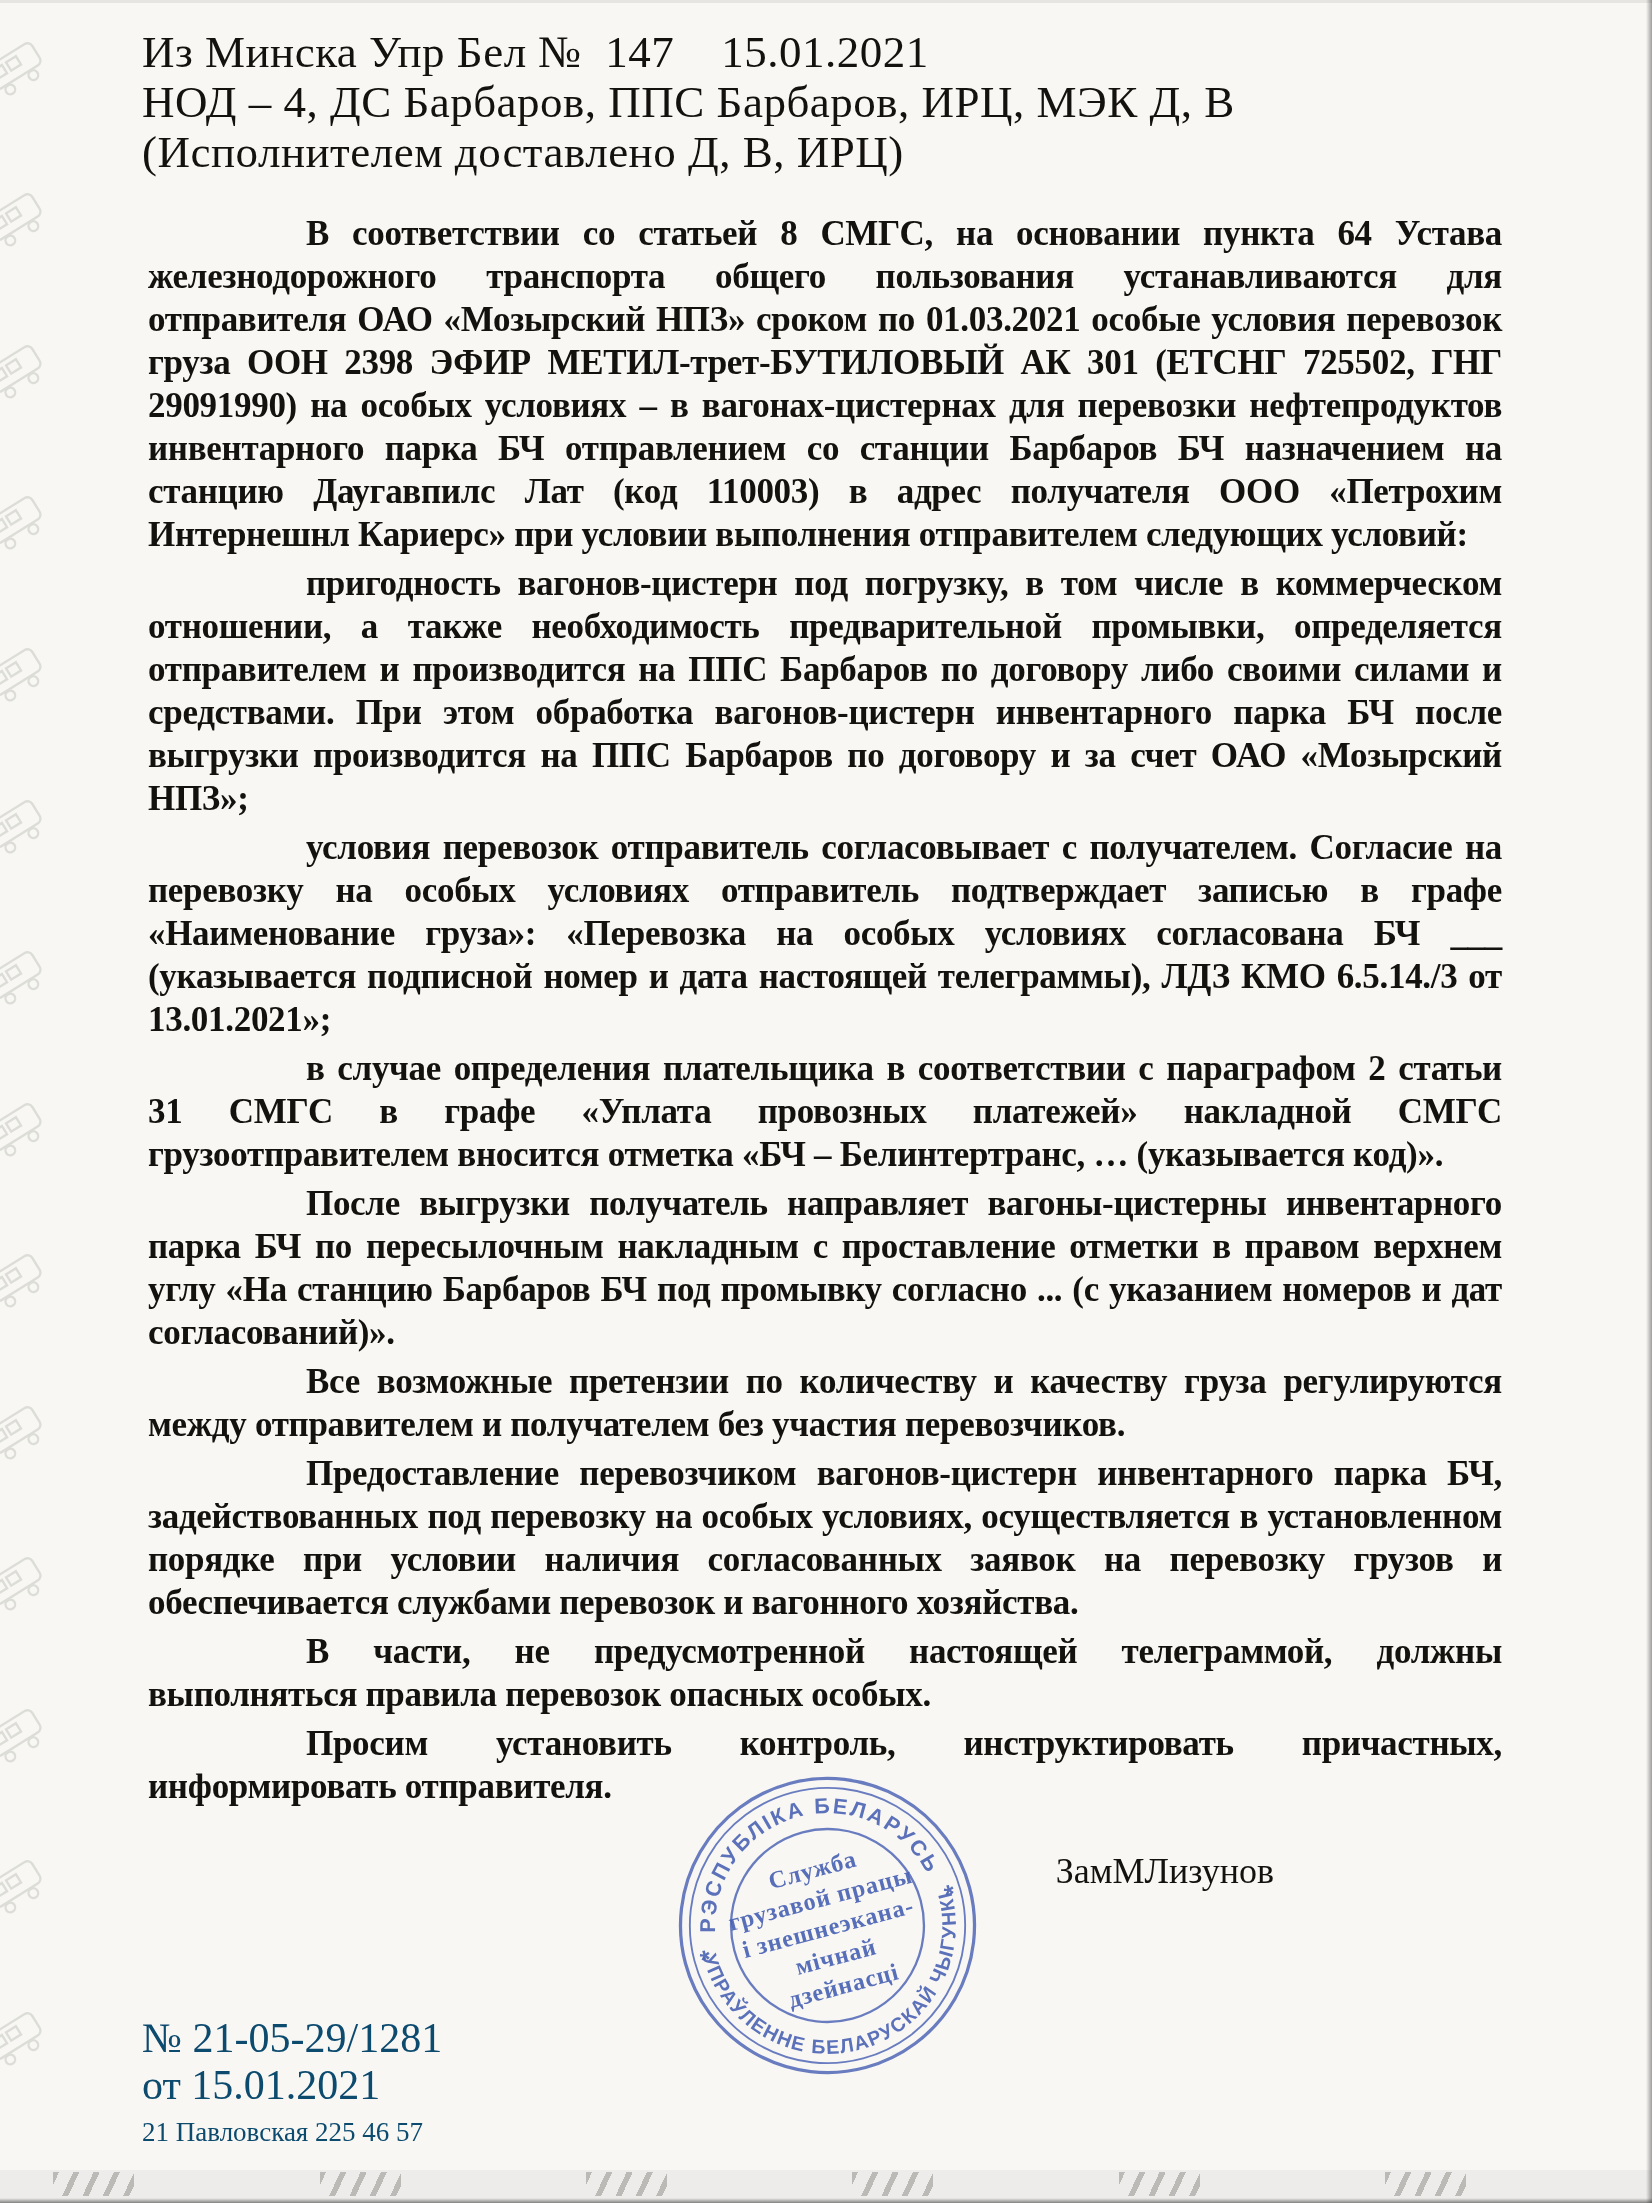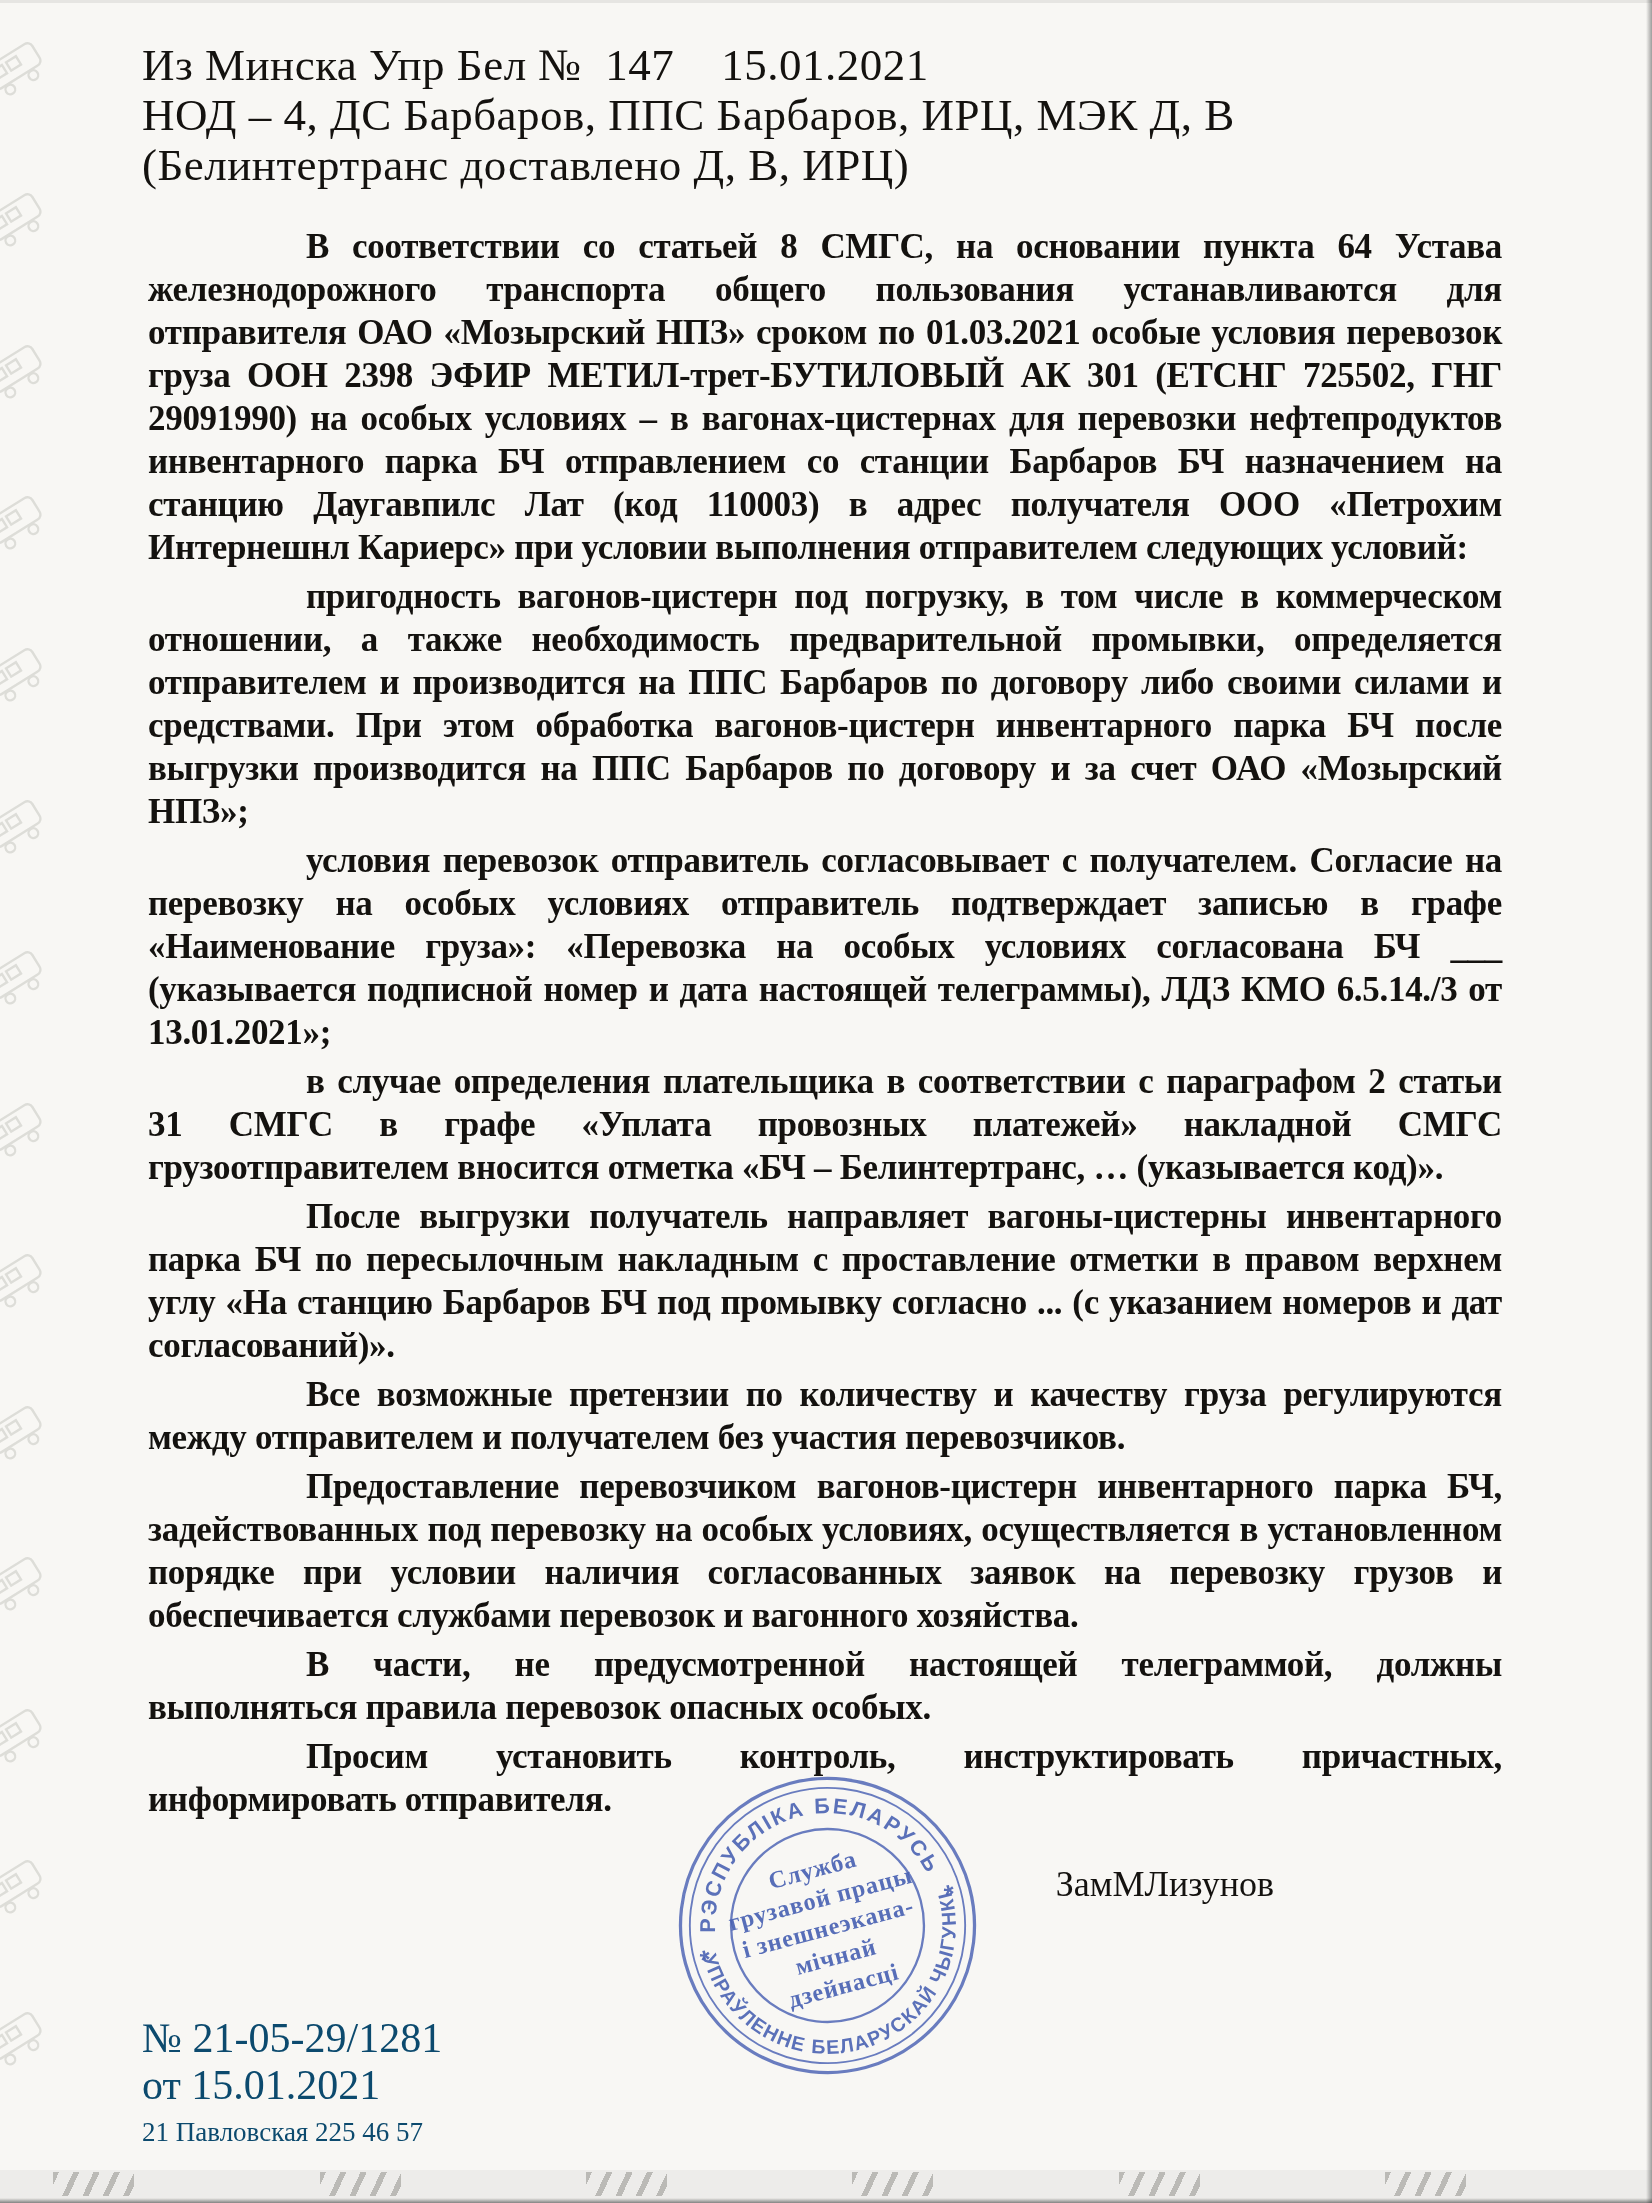--- a/index.html
+++ b/index.html
@@ -5,21 +5,21 @@
   html,body{margin:0;padding:0;}
   body{
     width:1653px;height:2204px;position:relative;overflow:hidden;
     background:#f8f7f4;
     font-family:"Liberation Serif", serif;
   }
   .page{position:absolute;inset:0;}
 
   
   .doc{
-    position:absolute;left:142px;top:40px;width:1366px;
+    position:absolute;left:142px;top:27px;width:1366px;
     color:#14120f;
   }
   .header-block{margin-bottom:35px;}
   .header-line{
     font-size:45px;line-height:50px;white-space:pre-wrap;
     letter-spacing:0.5px;
   }
   .body-block p{
     margin:6px;font-size:35px;line-height:43px;
     text-align:justify;text-indent:158px;letter-spacing:-0.3px;font-weight:bold;
@@ -75,21 +75,21 @@
 </style>
 </head>
 <body>
 
 <div class="page">
 
   <div class="doc">
     <div class="header-block">
       <div class="header-line">Из Минска Упр Бел №  147    15.01.2021</div>
       <div class="header-line">НОД – 4, ДС Барбаров, ППС Барбаров, ИРЦ, МЭК Д, В</div>
-      <div class="header-line">(Белинтертранс доставлено Д, В, ИРЦ)</div>
+      <div class="header-line">(Исполнителем доставлено Д, В, ИРЦ)</div>
     </div>
 
     <div class="body-block">
       <p>В соответствии со статьей 8 СМГС, на основании пункта 64 Устава железнодорожного транспорта общего пользования устанавливаются для отправителя ОАО «Мозырский НПЗ» сроком по 01.03.2021 особые условия перевозок груза ООН 2398 ЭФИР МЕТИЛ-трет-БУТИЛОВЫЙ АК 301 (ЕТСНГ 725502, ГНГ 29091990) на особых условиях – в вагонах-цистернах для перевозки нефтепродуктов инвентарного парка БЧ отправлением со станции Барбаров БЧ назначением на станцию Даугавпилс Лат (код 110003) в адрес получателя ООО «Петрохим Интернешнл Кариерс» при условии выполнения отправителем следующих условий:</p>
       <p>пригодность вагонов-цистерн под погрузку, в том числе в коммерческом отношении, а также необходимость предварительной промывки, определяется отправителем и производится на ППС Барбаров по договору либо своими силами и средствами. При этом обработка вагонов-цистерн инвентарного парка БЧ после выгрузки производится на ППС Барбаров по договору и за счет ОАО «Мозырский НПЗ»;</p>
       <p>условия перевозок отправитель согласовывает с получателем. Согласие на перевозку на особых условиях отправитель подтверждает записью в графе «Наименование груза»: «Перевозка на особых условиях согласована БЧ ___ (указывается подписной номер и дата настоящей телеграммы), ЛДЗ КМО 6.5.14./3 от 13.01.2021»;</p>
       <p>в случае определения плательщика в соответствии с параграфом 2 статьи 31 СМГС в графе «Уплата провозных платежей» накладной СМГС грузоотправителем вносится отметка «БЧ – Белинтертранс, … (указывается код)».</p>
       <p>После выгрузки получатель направляет вагоны-цистерны инвентарного парка БЧ по пересылочным накладным с проставление отметки в правом верхнем углу «На станцию Барбаров БЧ под промывку согласно ... (с указанием номеров и дат согласований)».</p>
       <p>Все возможные претензии по количеству и качеству груза регулируются между отправителем и получателем без участия перевозчиков.</p>
       <p>Предоставление перевозчиком вагонов-цистерн инвентарного парка БЧ, задействованных под перевозку на особых условиях, осуществляется в установленном порядке при условии наличия согласованных заявок на перевозку грузов и обеспечивается службами перевозок и вагонного хозяйства.</p>

